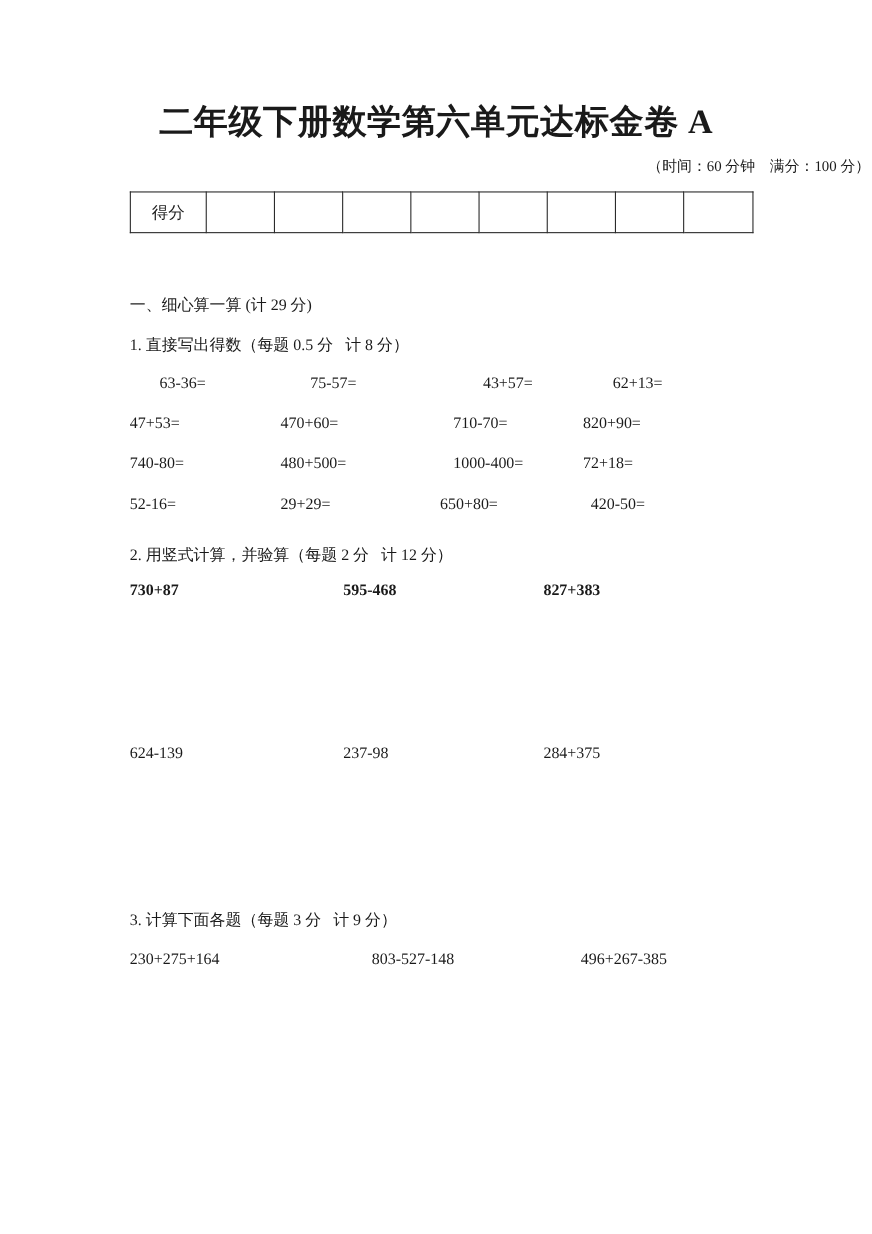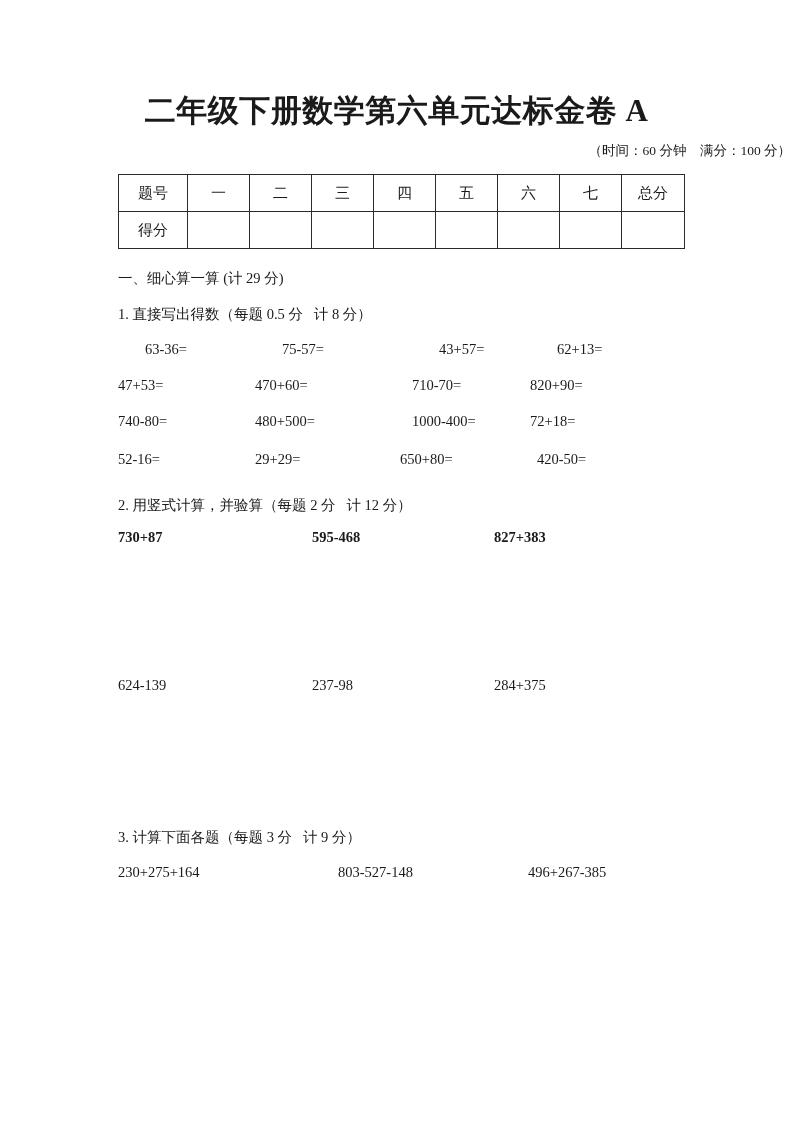--- a/index.html
+++ b/index.html
@@ -125,31 +125,20 @@
 
 <div class="page">
 
   <div class="doc-title">二年级下册数学第六单元达标金卷 A</div>
 
   <div class="doc-subtitle">（时间：60 分钟    满分：100 分）</div>
 
   <table class="score-table">
     <tbody>
       <tr>
-        <td class="label-cell">题号</td>
-        <td class="num-cell">一</td>
-        <td class="num-cell">二</td>
-        <td class="num-cell">三</td>
-        <td class="num-cell">四</td>
-        <td class="num-cell">五</td>
-        <td class="num-cell">六</td>
-        <td class="num-cell">七</td>
-        <td class="total-cell">总分</td>
-      </tr>
-      <tr>
         <td class="label-cell">得分</td>
         <td class="num-cell"></td>
         <td class="num-cell"></td>
         <td class="num-cell"></td>
         <td class="num-cell"></td>
         <td class="num-cell"></td>
         <td class="num-cell"></td>
         <td class="num-cell"></td>
         <td class="total-cell"></td>
       </tr>

